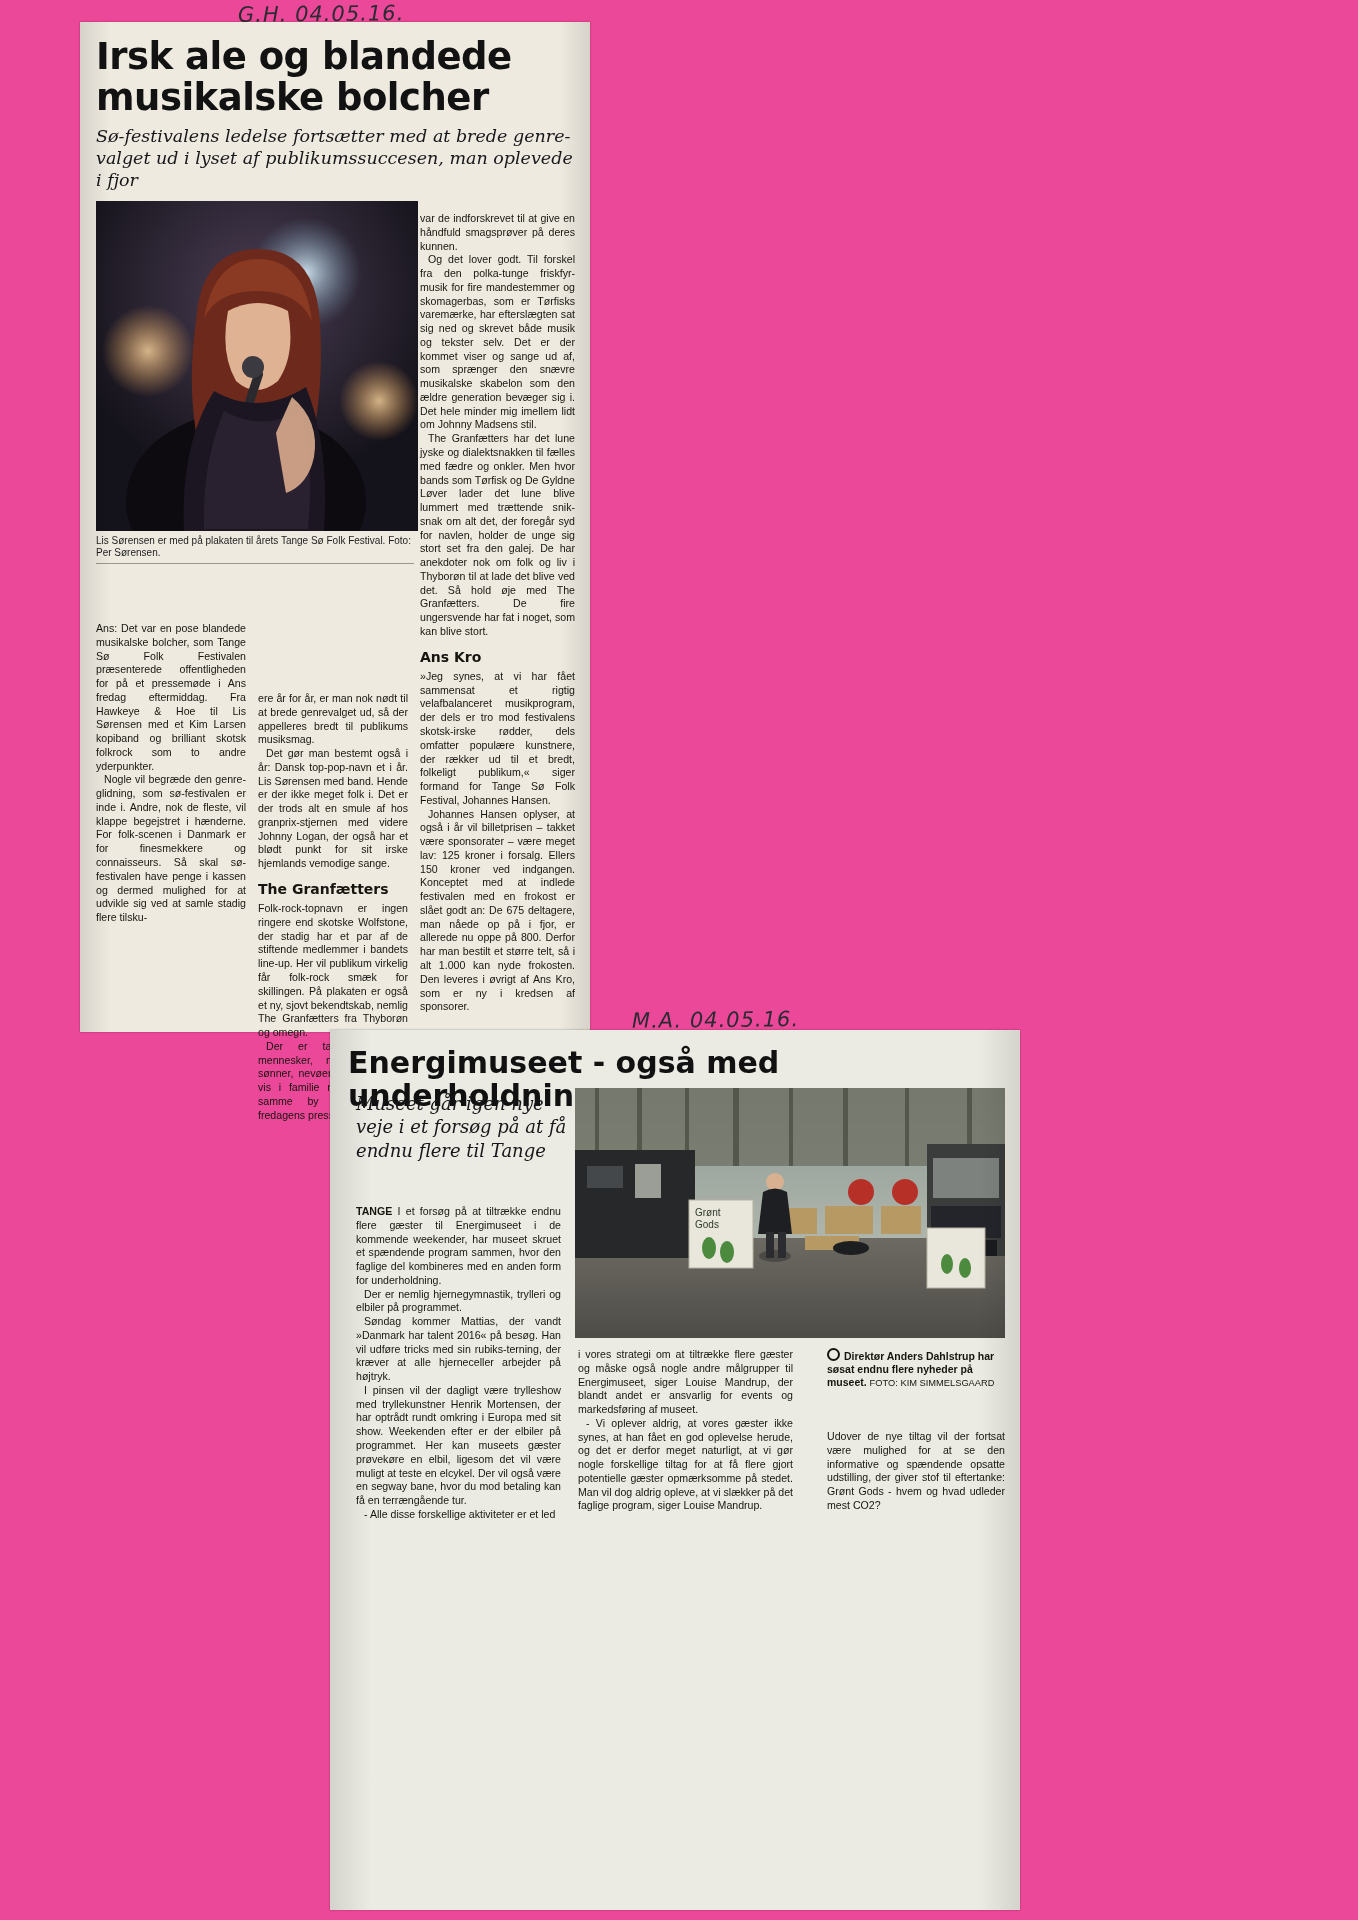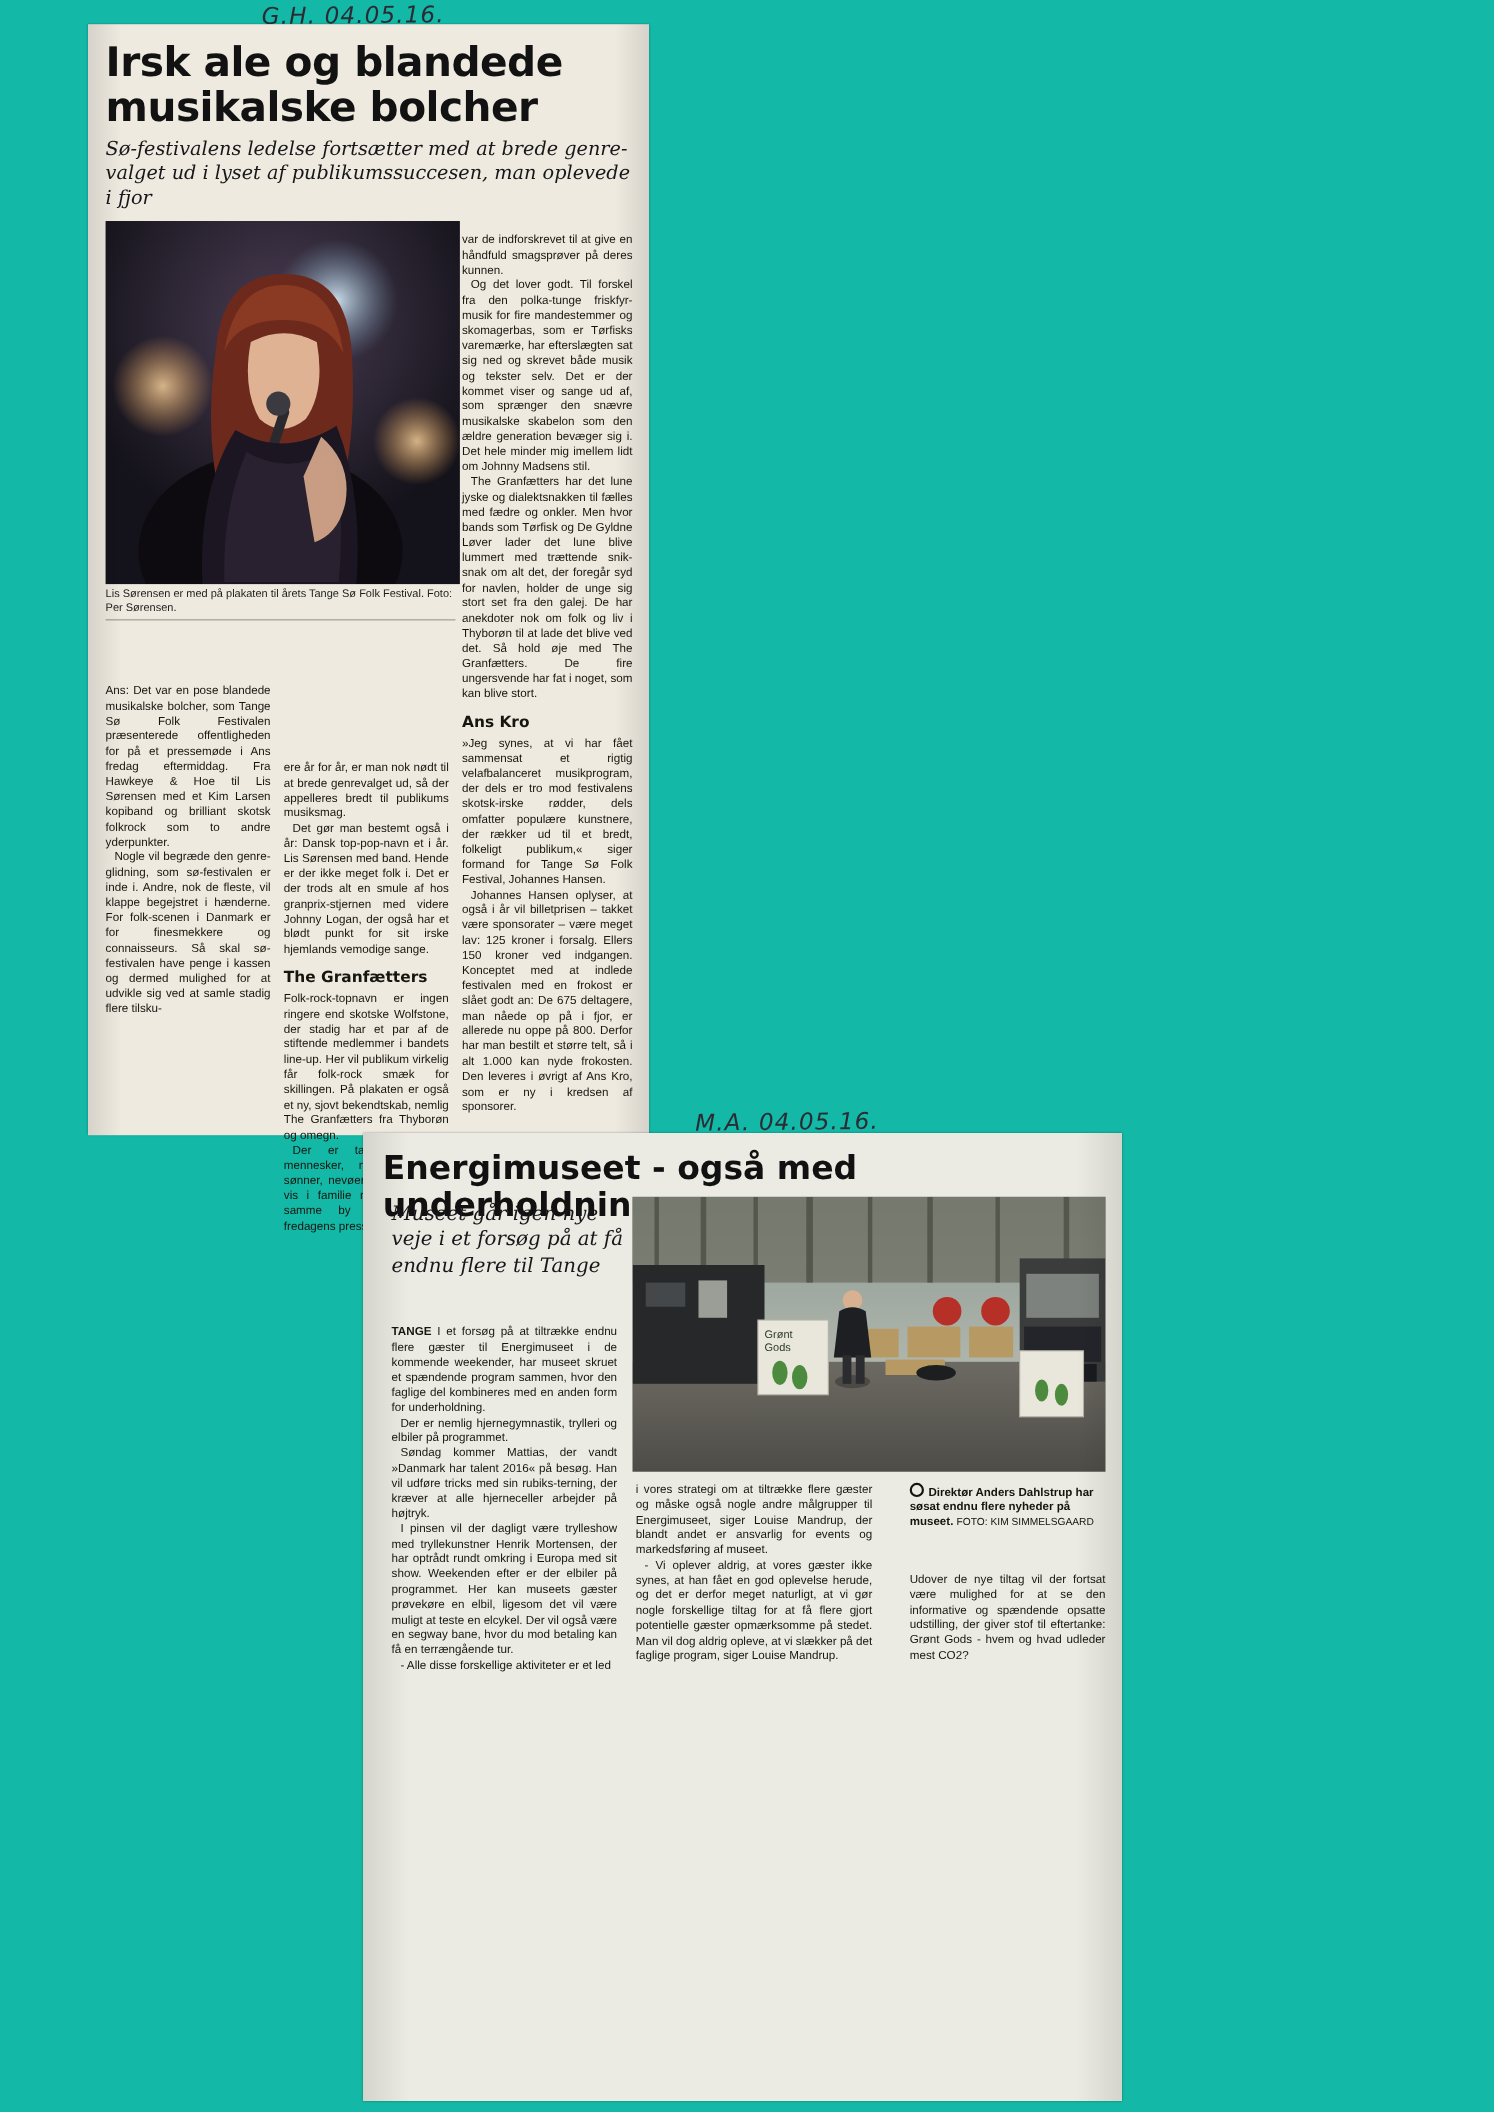--- a/index.html
+++ b/index.html
@@ -10,21 +10,21 @@
   body {
     width: 1358px;
     height: 1920px;
     position: relative;
     font-family: "Liberation Sans", sans-serif;
     overflow: hidden;
   }
   .page {
     position: absolute;
     inset: 0;
-    background: #14b8a6;
+    background: #ec4899;
   }
 
   
   .clipping {
     position: absolute;
     background: #eeeae0;
     color: #15130f;
     box-shadow: 0 0 2px rgba(0,0,0,0.35);
   }
   .clipping.tone2 { background: #ecebe3; }

